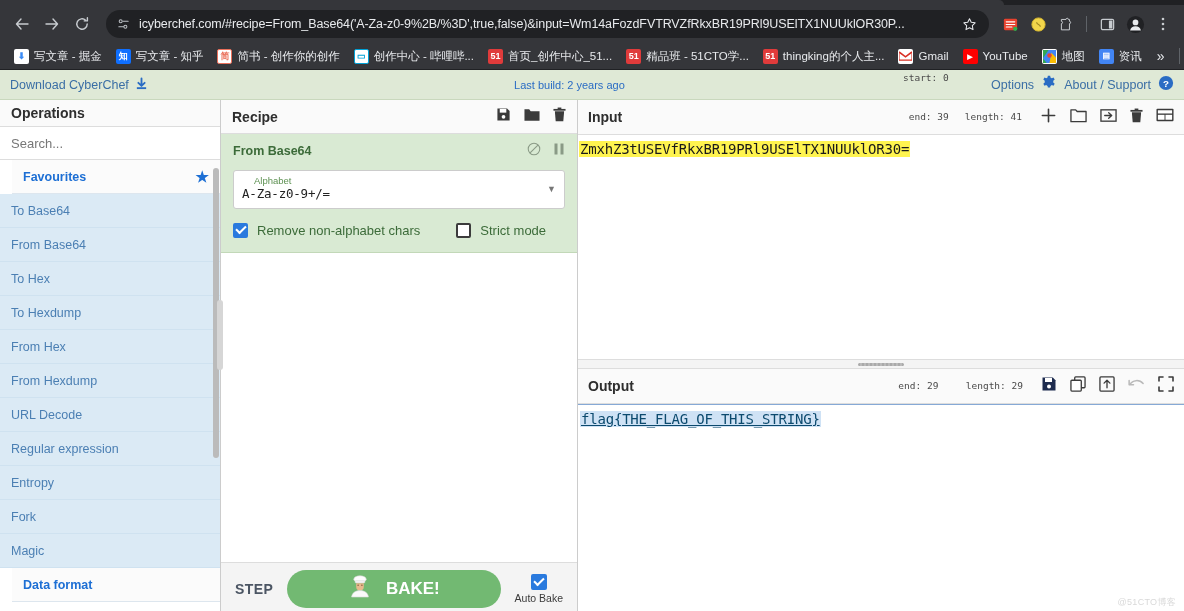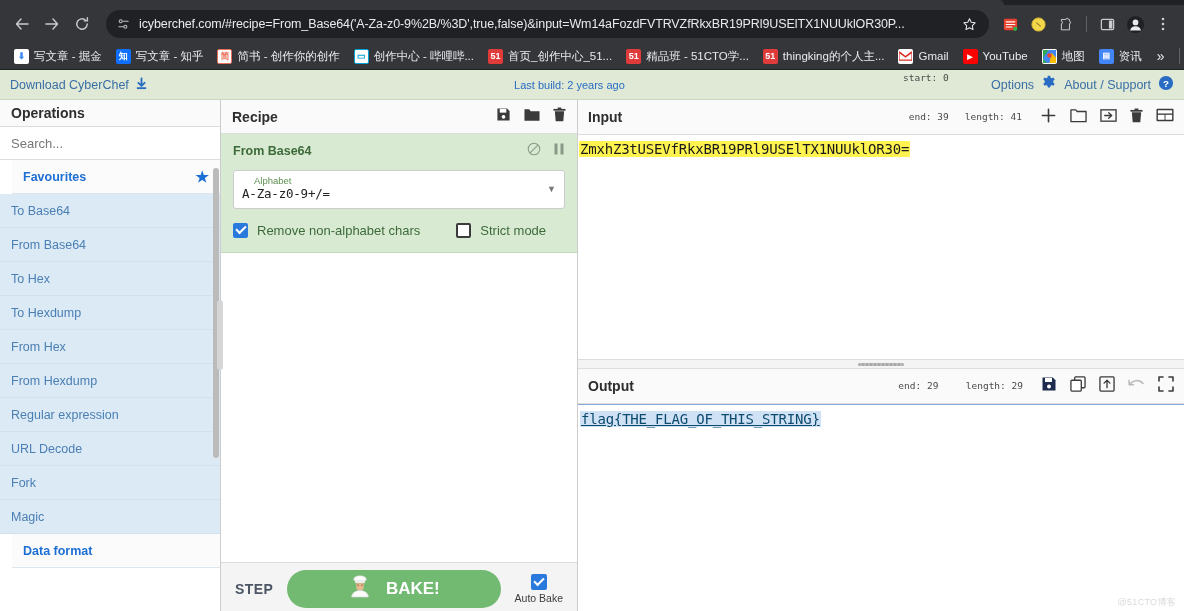--- a/index.html
+++ b/index.html
@@ -549,24 +549,27 @@
       <div class="op-item">
           <span>To Hexdump</span>
         </div>
       <div class="op-item">
           <span>From Hex</span>
         </div>
       <div class="op-item">
           <span>From Hexdump</span>
         </div>
       <div class="op-item">
+          <span>URL Decode</span>
+        </div>
+      <div class="op-item">
           <span>Regular expression</span>
         </div>
       <div class="op-item">
-          <span>URL Decode</span>
+          <span>Entropy</span>
         </div>
       <div class="op-item">
           <span>Fork</span>
         </div>
       <div class="op-item">
           <span>Magic</span>
         </div>
       <div class="cat-header">
         <span>Data format</span>
       </div>

